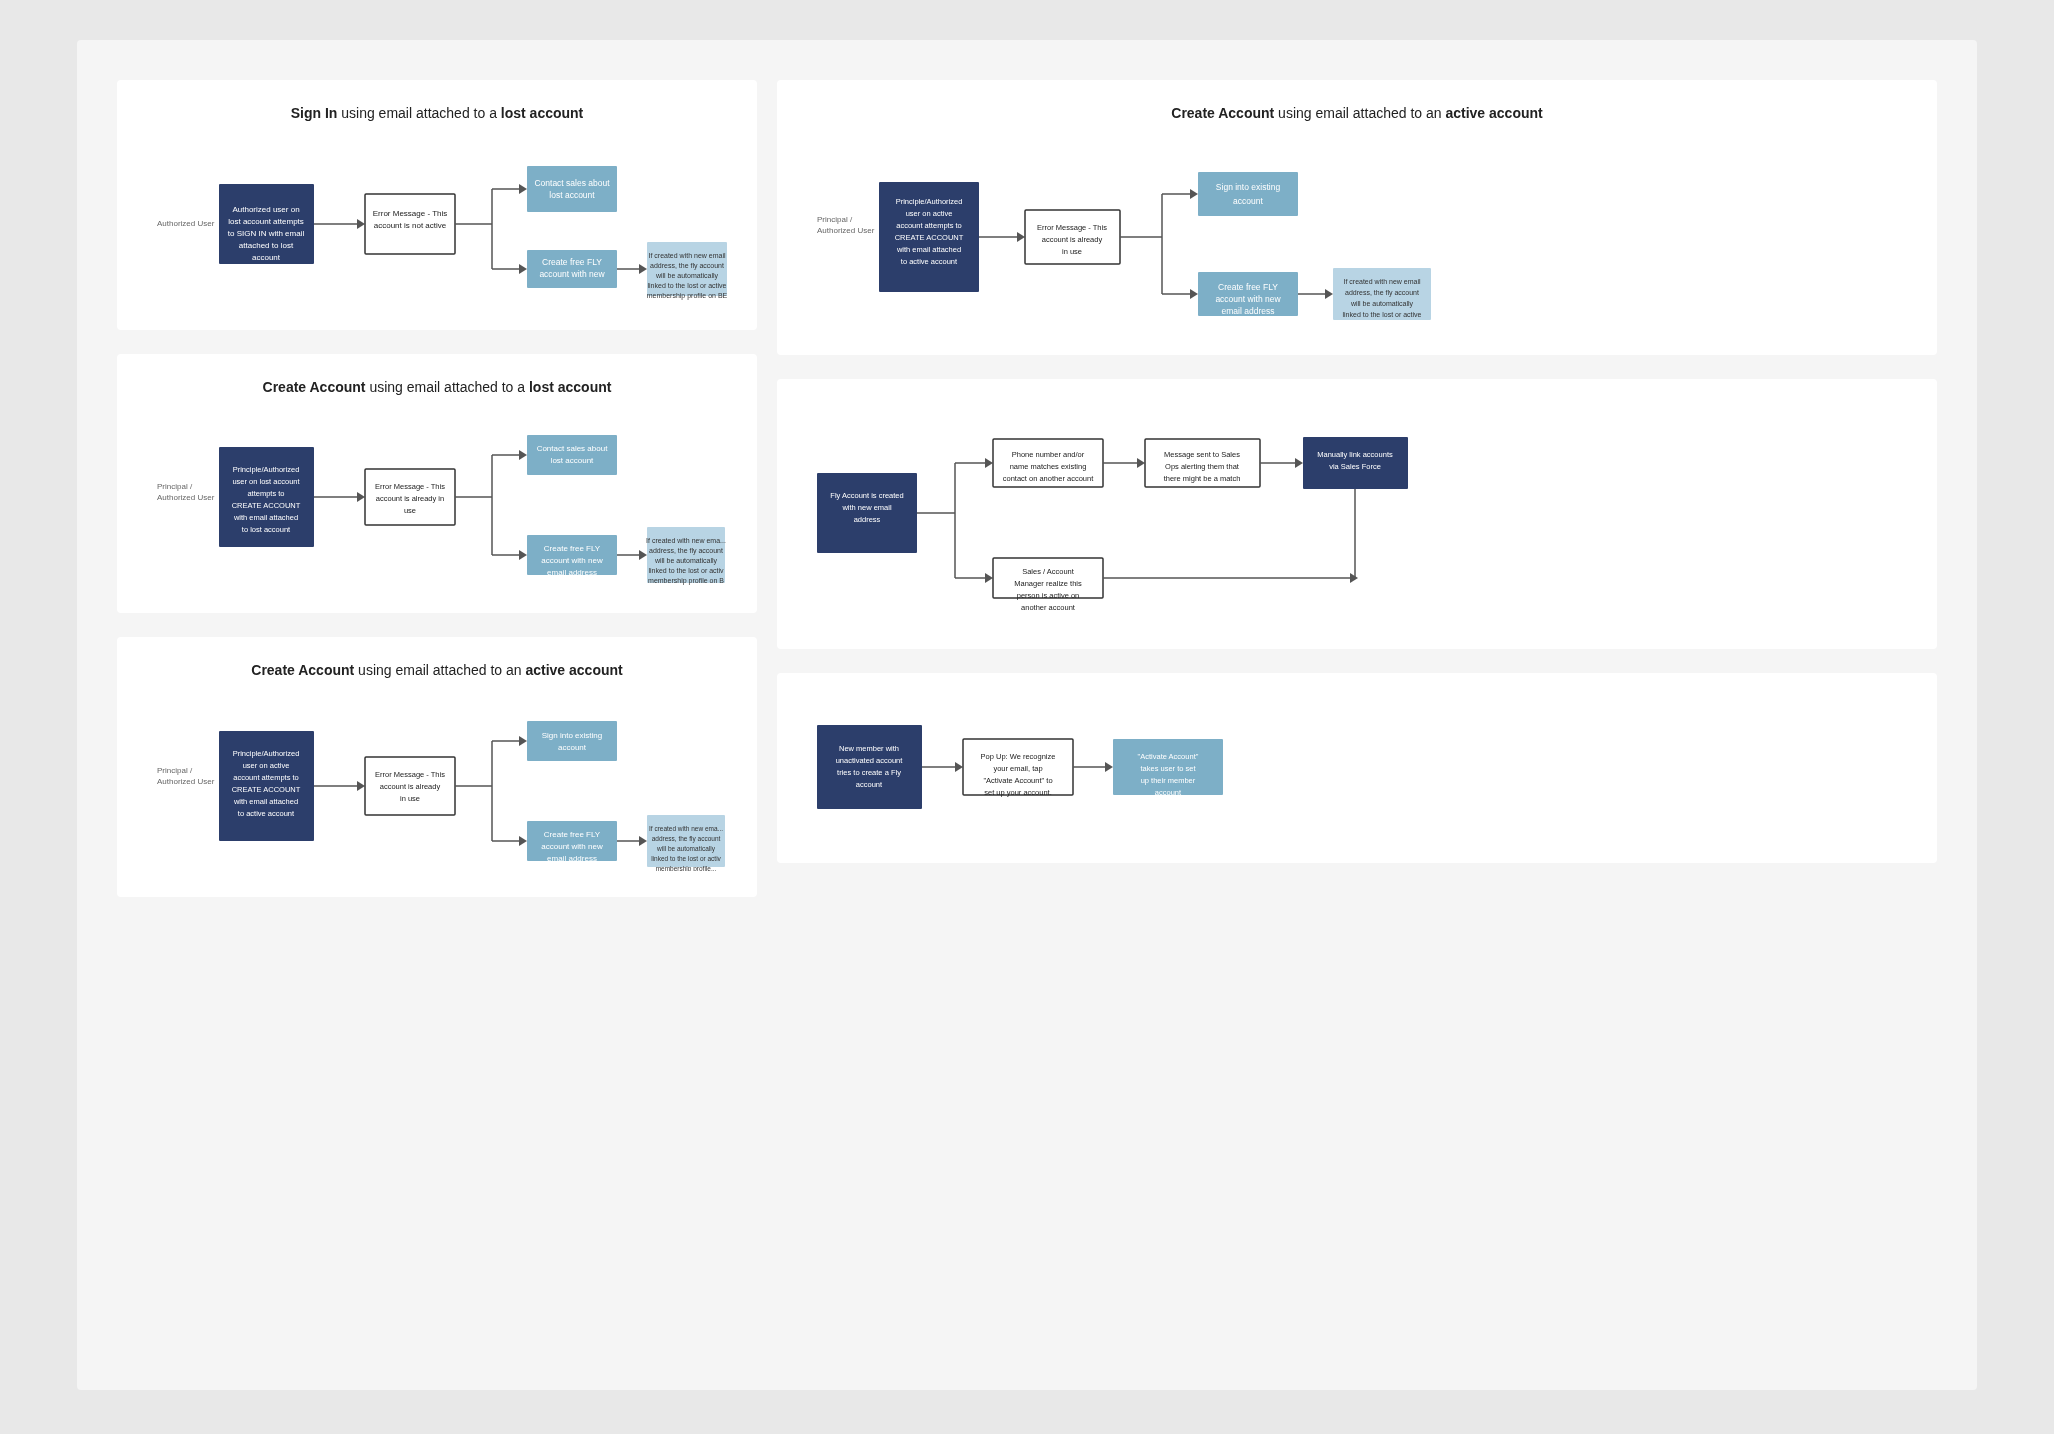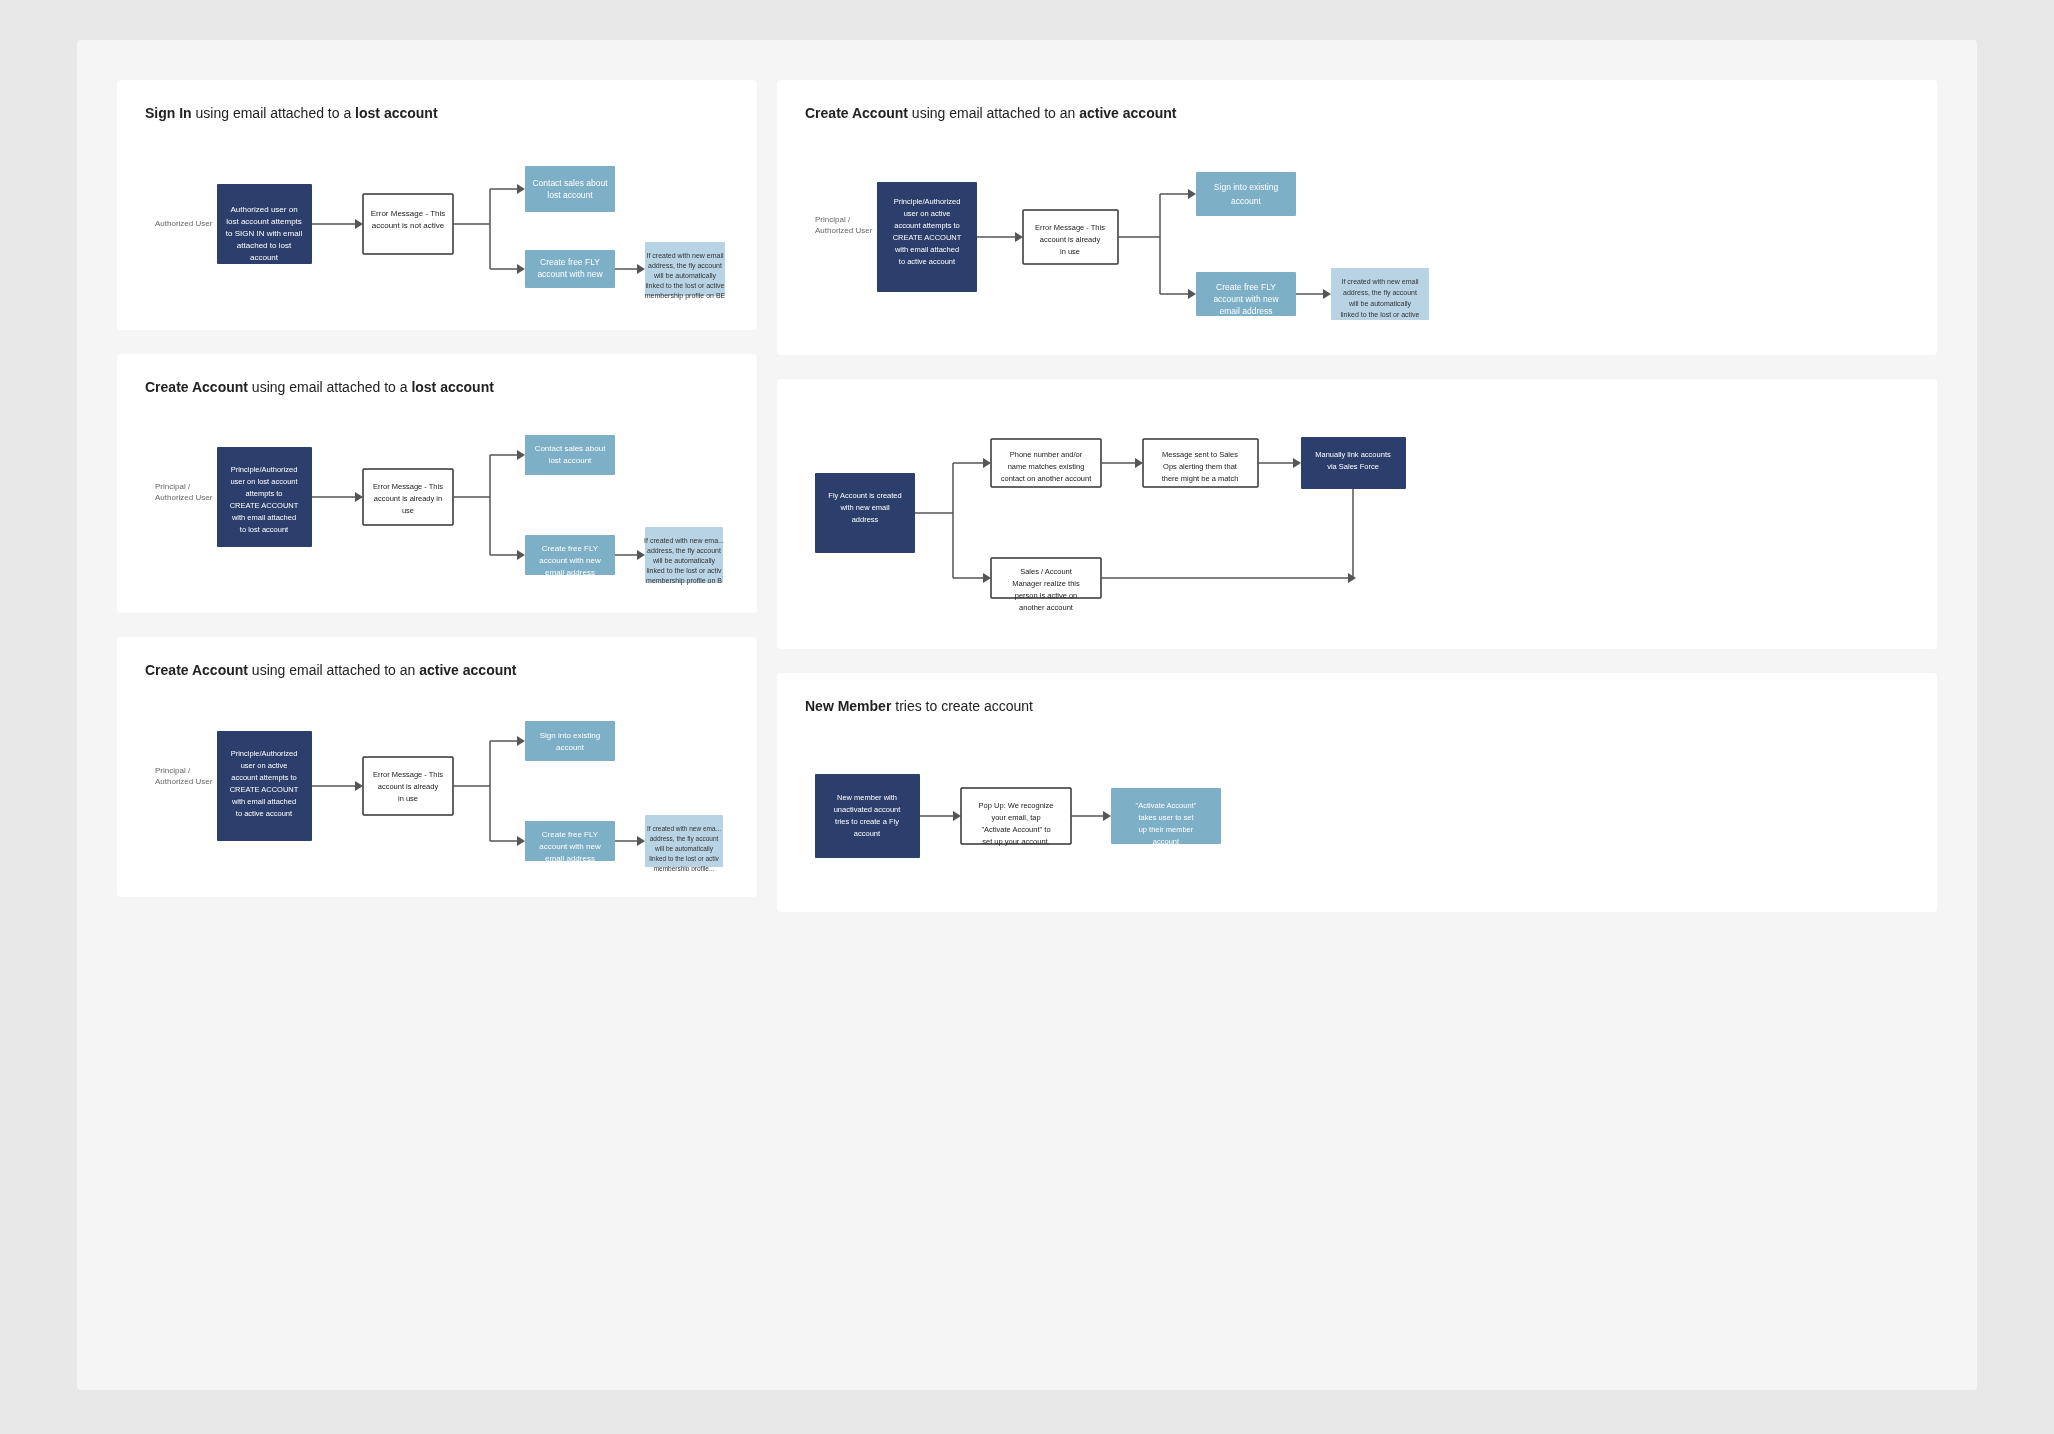--- a/index.html
+++ b/index.html
@@ -15,20 +15,21 @@
       padding: 40px;
     }
 
     .canvas {
       background: #f5f5f5;
       width: 1900px;
       min-height: 1350px;
       border-radius: 4px;
       position: relative;
       padding: 40px;
+      text-align: center;
     }
 
     
     .left-panel {
       position: absolute;
       left: 40px;
       top: 40px;
       width: 640px;
     }
 
@@ -329,23 +330,20 @@
         <text x="241" y="183" font-size="7.5" fill="#222" text-anchor="middle">Manager realize this</text>
         <text x="241" y="195" font-size="7.5" fill="#222" text-anchor="middle">person is active on</text>
         <text x="241" y="207" font-size="7.5" fill="#222" text-anchor="middle">another account</text>
 
         <line x1="296" y1="175" x2="548" y2="175" stroke="#555" stroke-width="1.5"></line>
         <polygon points="543,170 551,175 543,180" fill="#555"></polygon>
       </svg>
     </div>
 
     <div class="section">
-      <div class="section-title">
-        <strong>New Member</strong><span> tries to create account</span>
-      </div>
 
       <svg width="1100" height="140">
 
         <rect x="10" y="28" width="105" height="84" fill="#2c3e6b" rx="1"></rect>
         <text x="62" y="54" font-size="7.5" fill="white" text-anchor="middle">New member with</text>
         <text x="62" y="66" font-size="7.5" fill="white" text-anchor="middle">unactivated account</text>
         <text x="62" y="78" font-size="7.5" fill="white" text-anchor="middle">tries to create a Fly</text>
         <text x="62" y="90" font-size="7.5" fill="white" text-anchor="middle">account</text>
 
         <line x1="115" y1="70" x2="148" y2="70" stroke="#555" stroke-width="1.5"></line>

